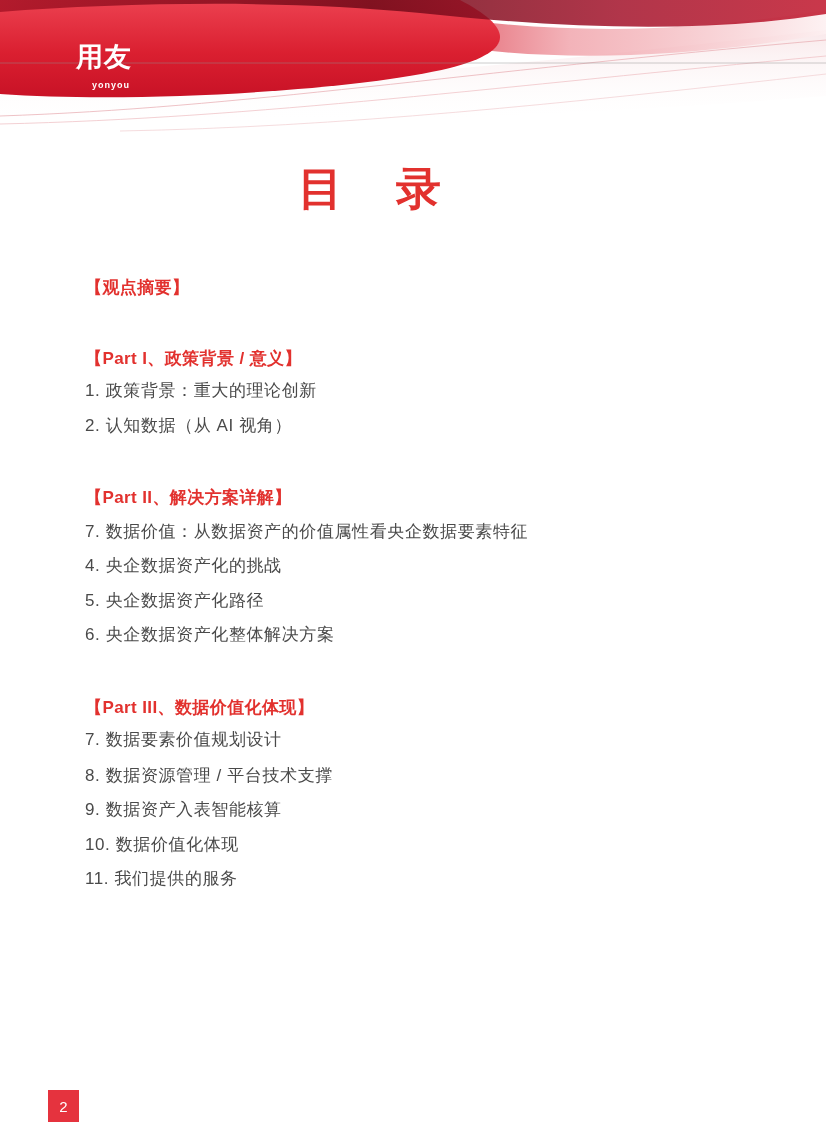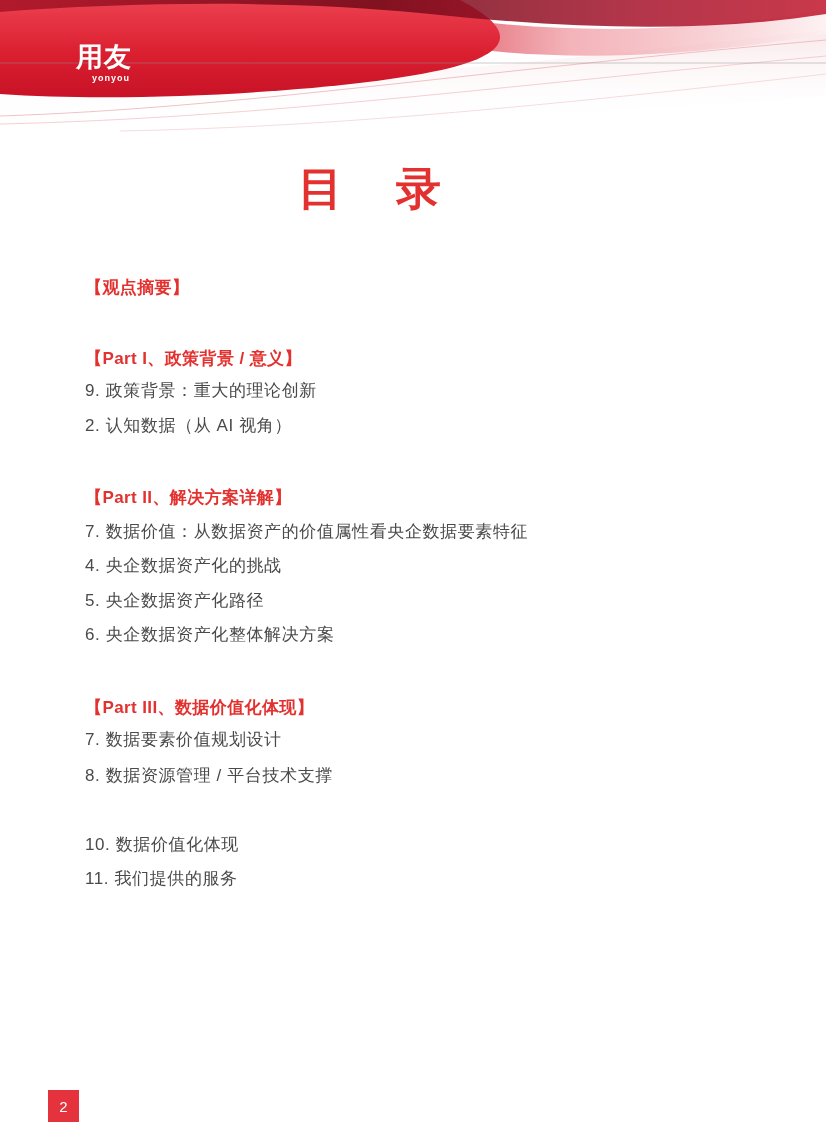--- a/index.html
+++ b/index.html
@@ -13,21 +13,21 @@
     padding-left:12px;
   }
 
   
   .header-banner{position:absolute;top:0;left:0;width:826px;height:135px;}
   .logo{
     position:absolute;top:44px;left:76px;width:56px;
     color:#ffffff;text-align:center;line-height:1;z-index:5;
   }
   .logo .logo-cn{font-size:27px;font-weight:bold;letter-spacing:1px;white-space:nowrap;}
-  .logo .logo-en{font-size:9px;font-weight:bold;letter-spacing:1px;margin-top:3px;text-align:right;padding-right:2px;}
+  .logo .logo-en{font-size:9px;font-weight:bold;letter-spacing:1px;margin-top:10px;text-align:right;padding-right:2px;}
 
   
   .doc-title{
     position:absolute;top:164px;left:0;width:743px;
     text-align:center;
     font-size:45px;font-weight:800;
     color:#e2312e;
     letter-spacing:4px;
     line-height:1.1;
     white-space:pre;
@@ -116,21 +116,21 @@
       <span class="dots"></span>
       <span class="page">3</span>
     </div>
 
     <div class="toc-row heading" style="top:347px">
       <span class="label">【Part I、政策背景 / 意义】</span>
       <span class="dots"></span>
       <span class="page">3</span>
     </div>
     <div class="toc-row" style="top:379px">
-      <span class="label">9. 政策背景：重大的理论创新</span>
+      <span class="label">1. 政策背景：重大的理论创新</span>
       <span class="dots"></span>
       <span class="page">3</span>
     </div>
     <div class="toc-row" style="top:414px">
       <span class="label">2. 认知数据（从 AI 视角）</span>
       <span class="dots"></span>
       <span class="page">6</span>
     </div>
 
     <div class="toc-row heading" style="top:486px">
@@ -167,20 +167,25 @@
     <div class="toc-row" style="top:728px">
       <span class="label">7. 数据要素价值规划设计</span>
       <span class="dots"></span>
       <span class="page">14</span>
     </div>
     <div class="toc-row" style="top:764px">
       <span class="label">8. 数据资源管理 / 平台技术支撑</span>
       <span class="dots"></span>
       <span class="page">16</span>
     </div>
+    <div class="toc-row" style="top:798px">
+      <span class="label">9. 数据资产入表智能核算</span>
+      <span class="dots"></span>
+      <span class="page">18</span>
+    </div>
     <div class="toc-row" style="top:833px">
       <span class="label">10. 数据价值化体现</span>
       <span class="dots"></span>
       <span class="page">20</span>
     </div>
     <div class="toc-row" style="top:867px">
       <span class="label">11. 我们提供的服务</span>
       <span class="dots"></span>
       <span class="page">21</span>
     </div>

